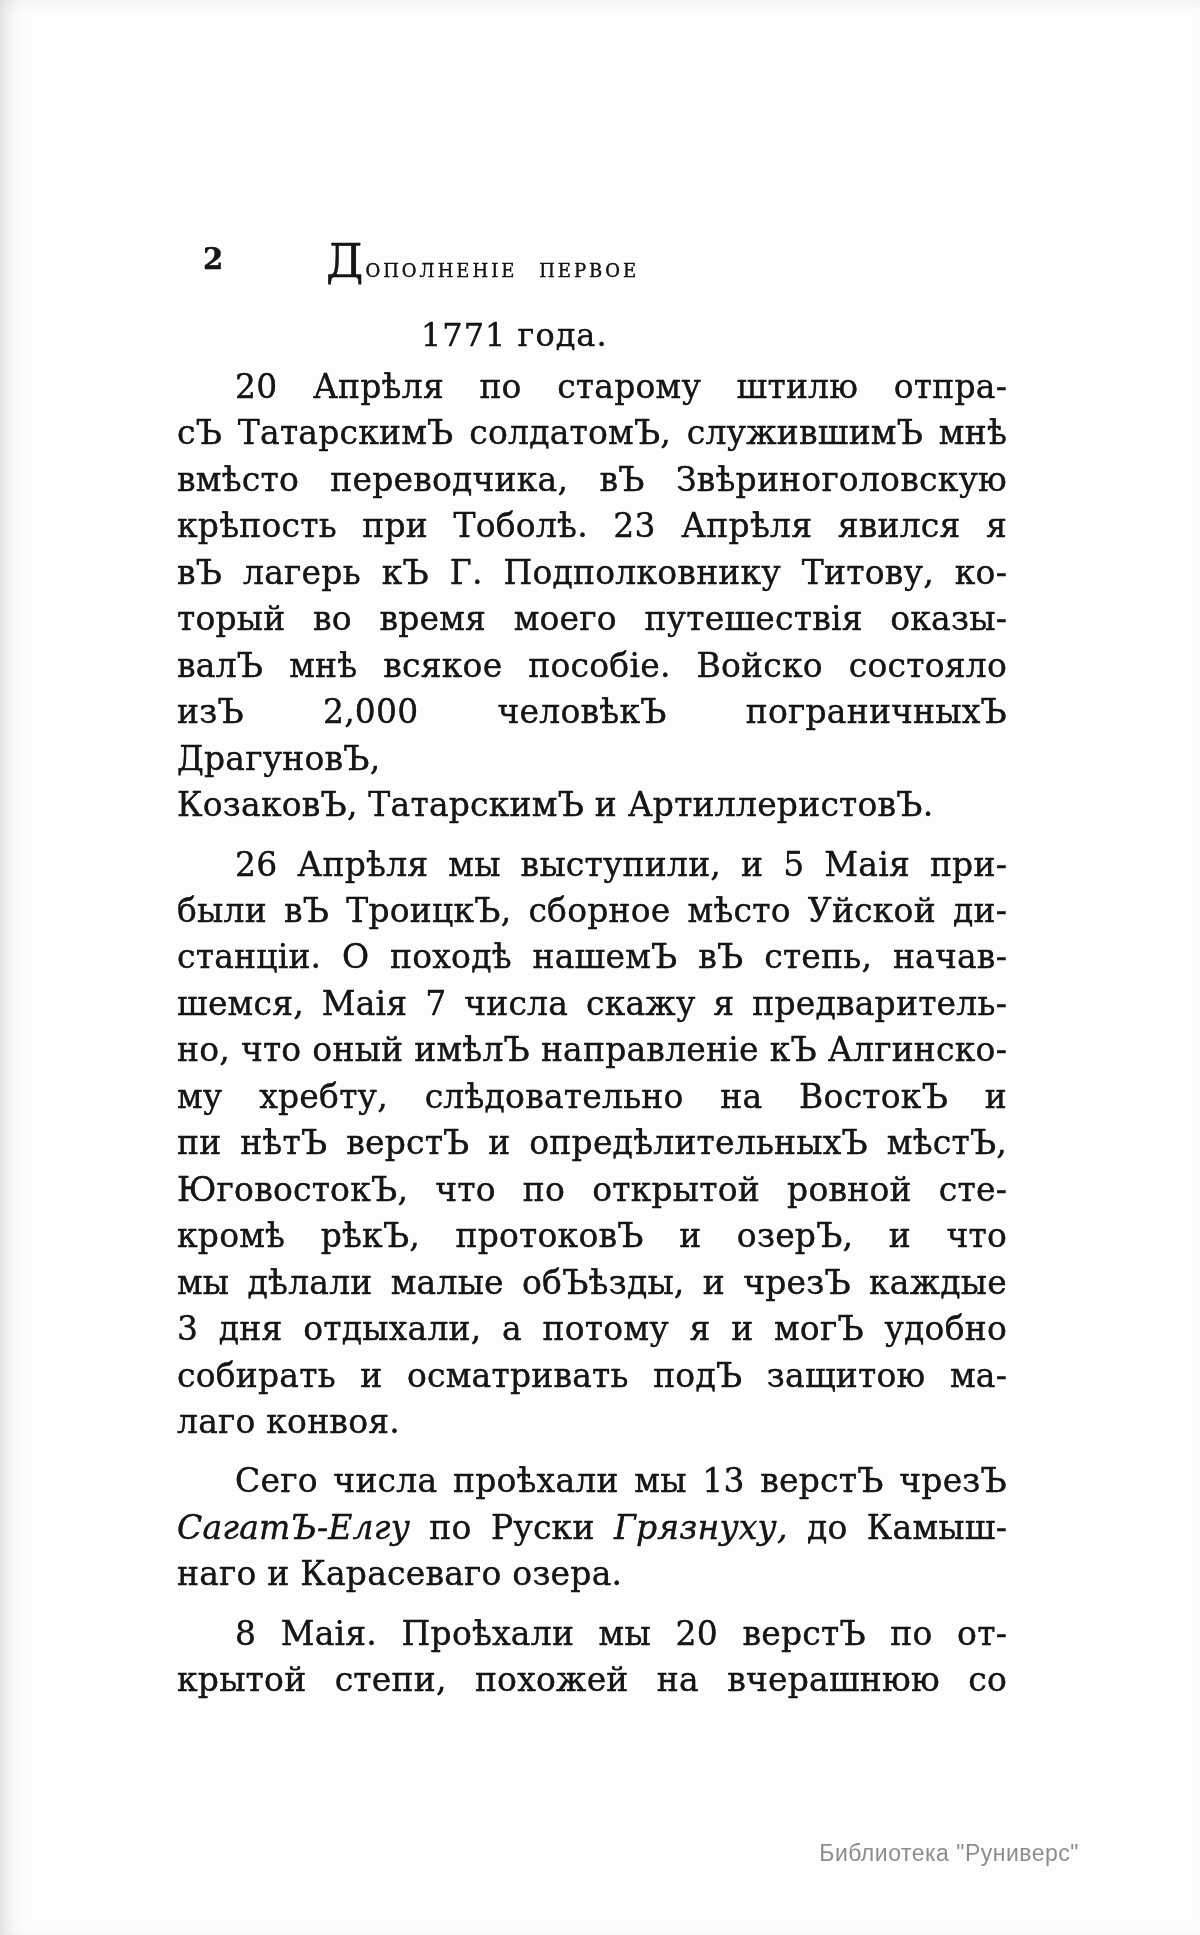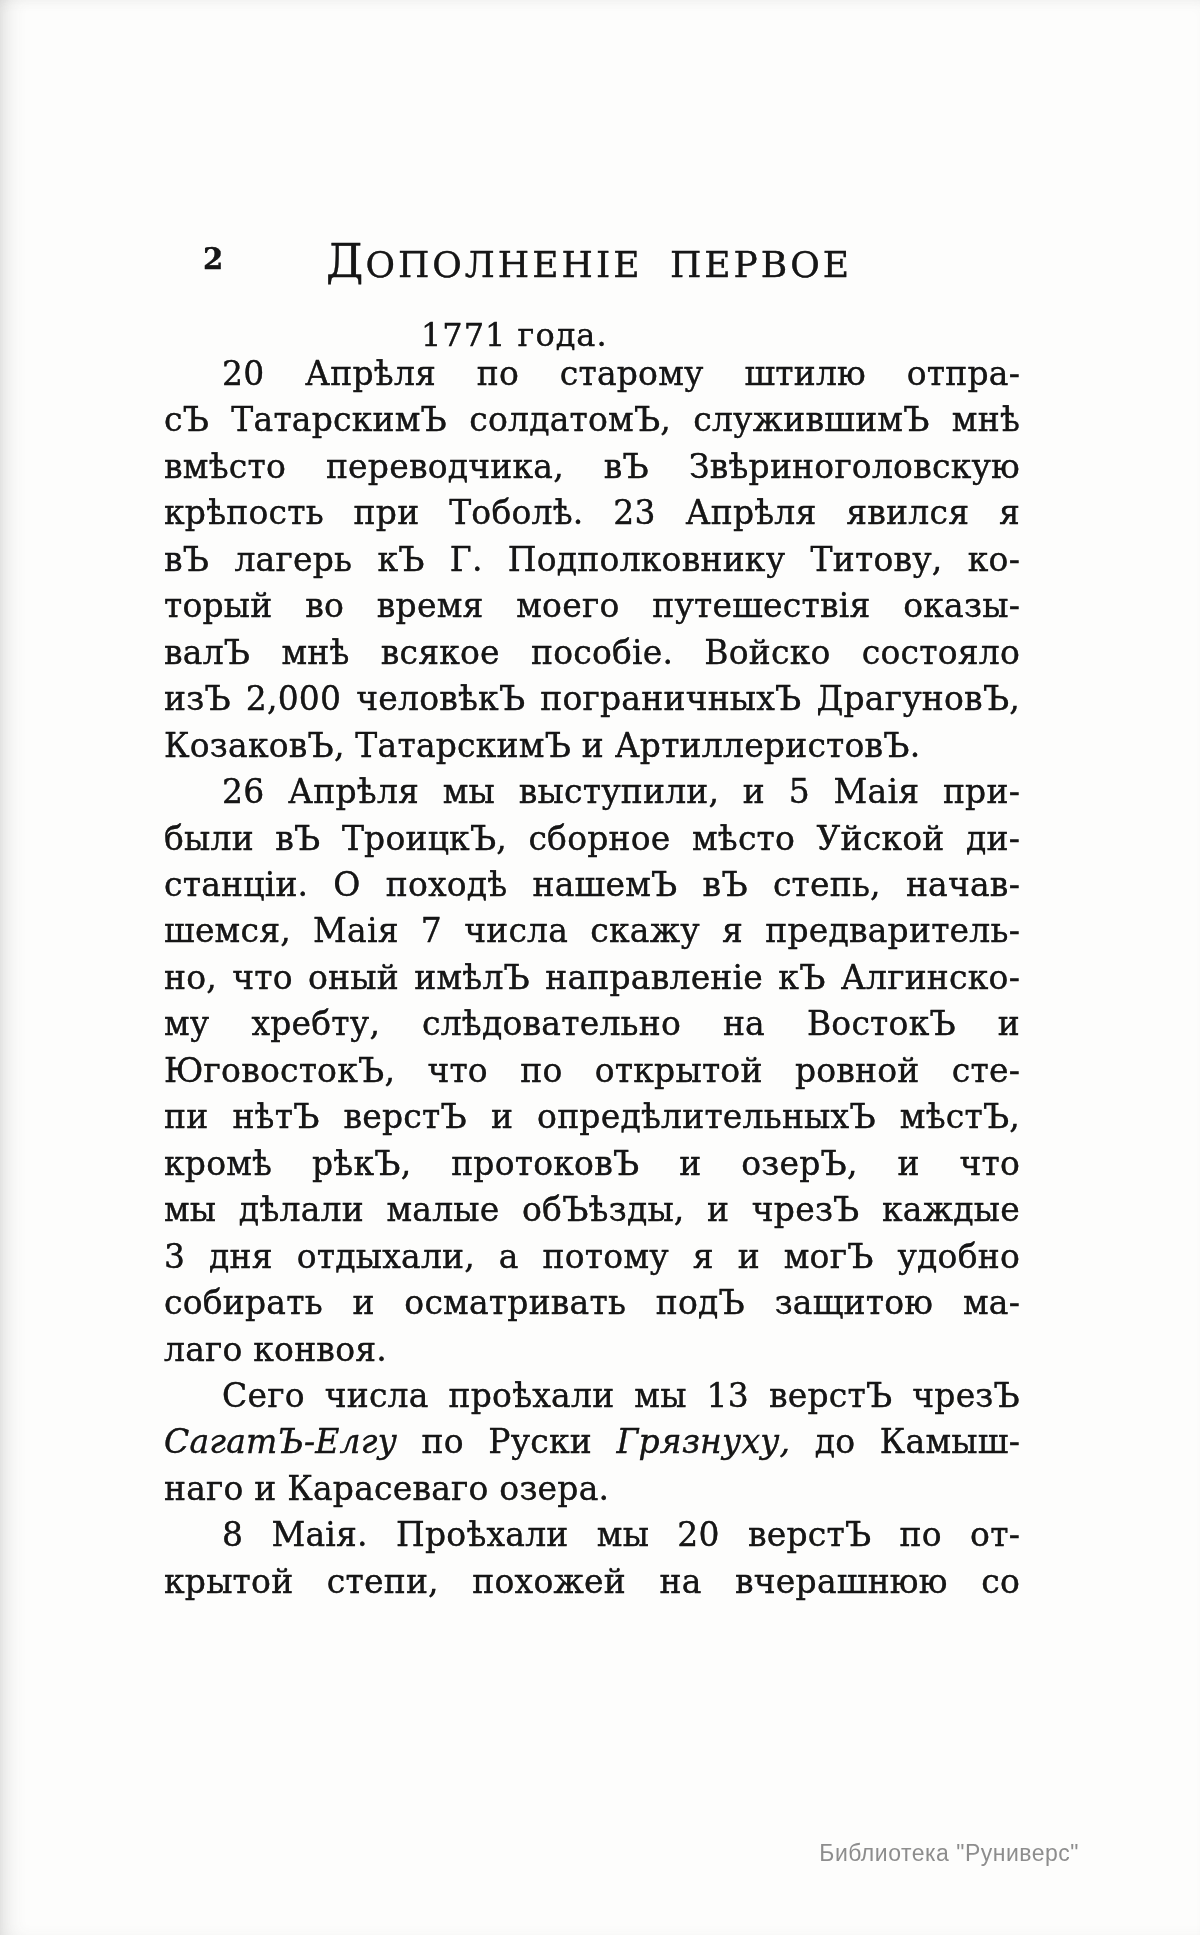--- a/index.html
+++ b/index.html
@@ -34,41 +34,41 @@
     left: 326px;
     top: 238px;
     white-space: nowrap;
     line-height: 1;
   }
   .running-header .initial {
     font-size: 46px;
     letter-spacing: 2px;
   }
   .running-header .rest {
-    font-size: 36px;
+    font-size: 18px;
     letter-spacing: 3px;
     word-spacing: 13px;
   }
   .subtitle {
     position: absolute;
     left: 421px;
     top: 316px;
     font-size: 32px;
     letter-spacing: 1px;
   }
   .body-text {
     position: absolute;
     left: 164px;
     top: 351px;
     width: 856px;
     font-size: 33px;
     line-height: 46.45px;
     letter-spacing: 0.2px;
   }
-  .paragraph { margin: 0; }
+  .paragraph { margin: 13px; }
   .line {
     text-align: justify;
     text-align-last: justify;
     white-space: normal;
   }
   .line.indent { padding-left: 58px; }
   .line.endp { text-align-last: left; }
   .place { }
   .watermark {
     position: absolute;
@@ -105,22 +105,22 @@
         <div class="line">изЪ 2,000 человѣкЪ пограничныхЪ ДрагуновЪ,</div>
         <div class="line endp">КозаковЪ, ТатарскимЪ и АртиллеристовЪ.</div>
       </div>
       <div class="paragraph">
         <div class="line indent">26 Апрѣля мы выступили, и 5 Маія при-</div>
         <div class="line">были вЪ ТроицкЪ, сборное мѣсто Уйской ди-</div>
         <div class="line">станціи. О походѣ нашемЪ вЪ степь, начав-</div>
         <div class="line">шемся, Маія 7 числа скажу я предваритель-</div>
         <div class="line">но, что оный имѣлЪ направленіе кЪ Алгинско-</div>
         <div class="line">му хребту, слѣдовательно на ВостокЪ и</div>
+        <div class="line">пи нѣтЪ верстЪ и опредѣлительныхЪ мѣстЪ,</div>
         <div class="line">ЮговостокЪ, что по открытой ровной сте-</div>
-        <div class="line">пи нѣтЪ верстЪ и опредѣлительныхЪ мѣстЪ,</div>
         <div class="line">кромѣ рѣкЪ, протоковЪ и озерЪ, и что</div>
         <div class="line">мы дѣлали малые обЪѣзды, и чрезЪ каждые</div>
         <div class="line">3 дня отдыхали, а потому я и могЪ удобно</div>
         <div class="line">собирать и осматривать подЪ защитою ма-</div>
         <div class="line endp">лаго конвоя.</div>
       </div>
       <div class="paragraph">
         <div class="line indent">Сего числа проѣхали мы 13 верстЪ чрезЪ</div>
         <div class="line"><em class="place">СагатЪ-Елгу</em><span> по Руски </span><em class="place">Грязнуху,</em><span> до Камыш-</span></div>
         <div class="line endp">наго и Карасеваго озера.</div>

